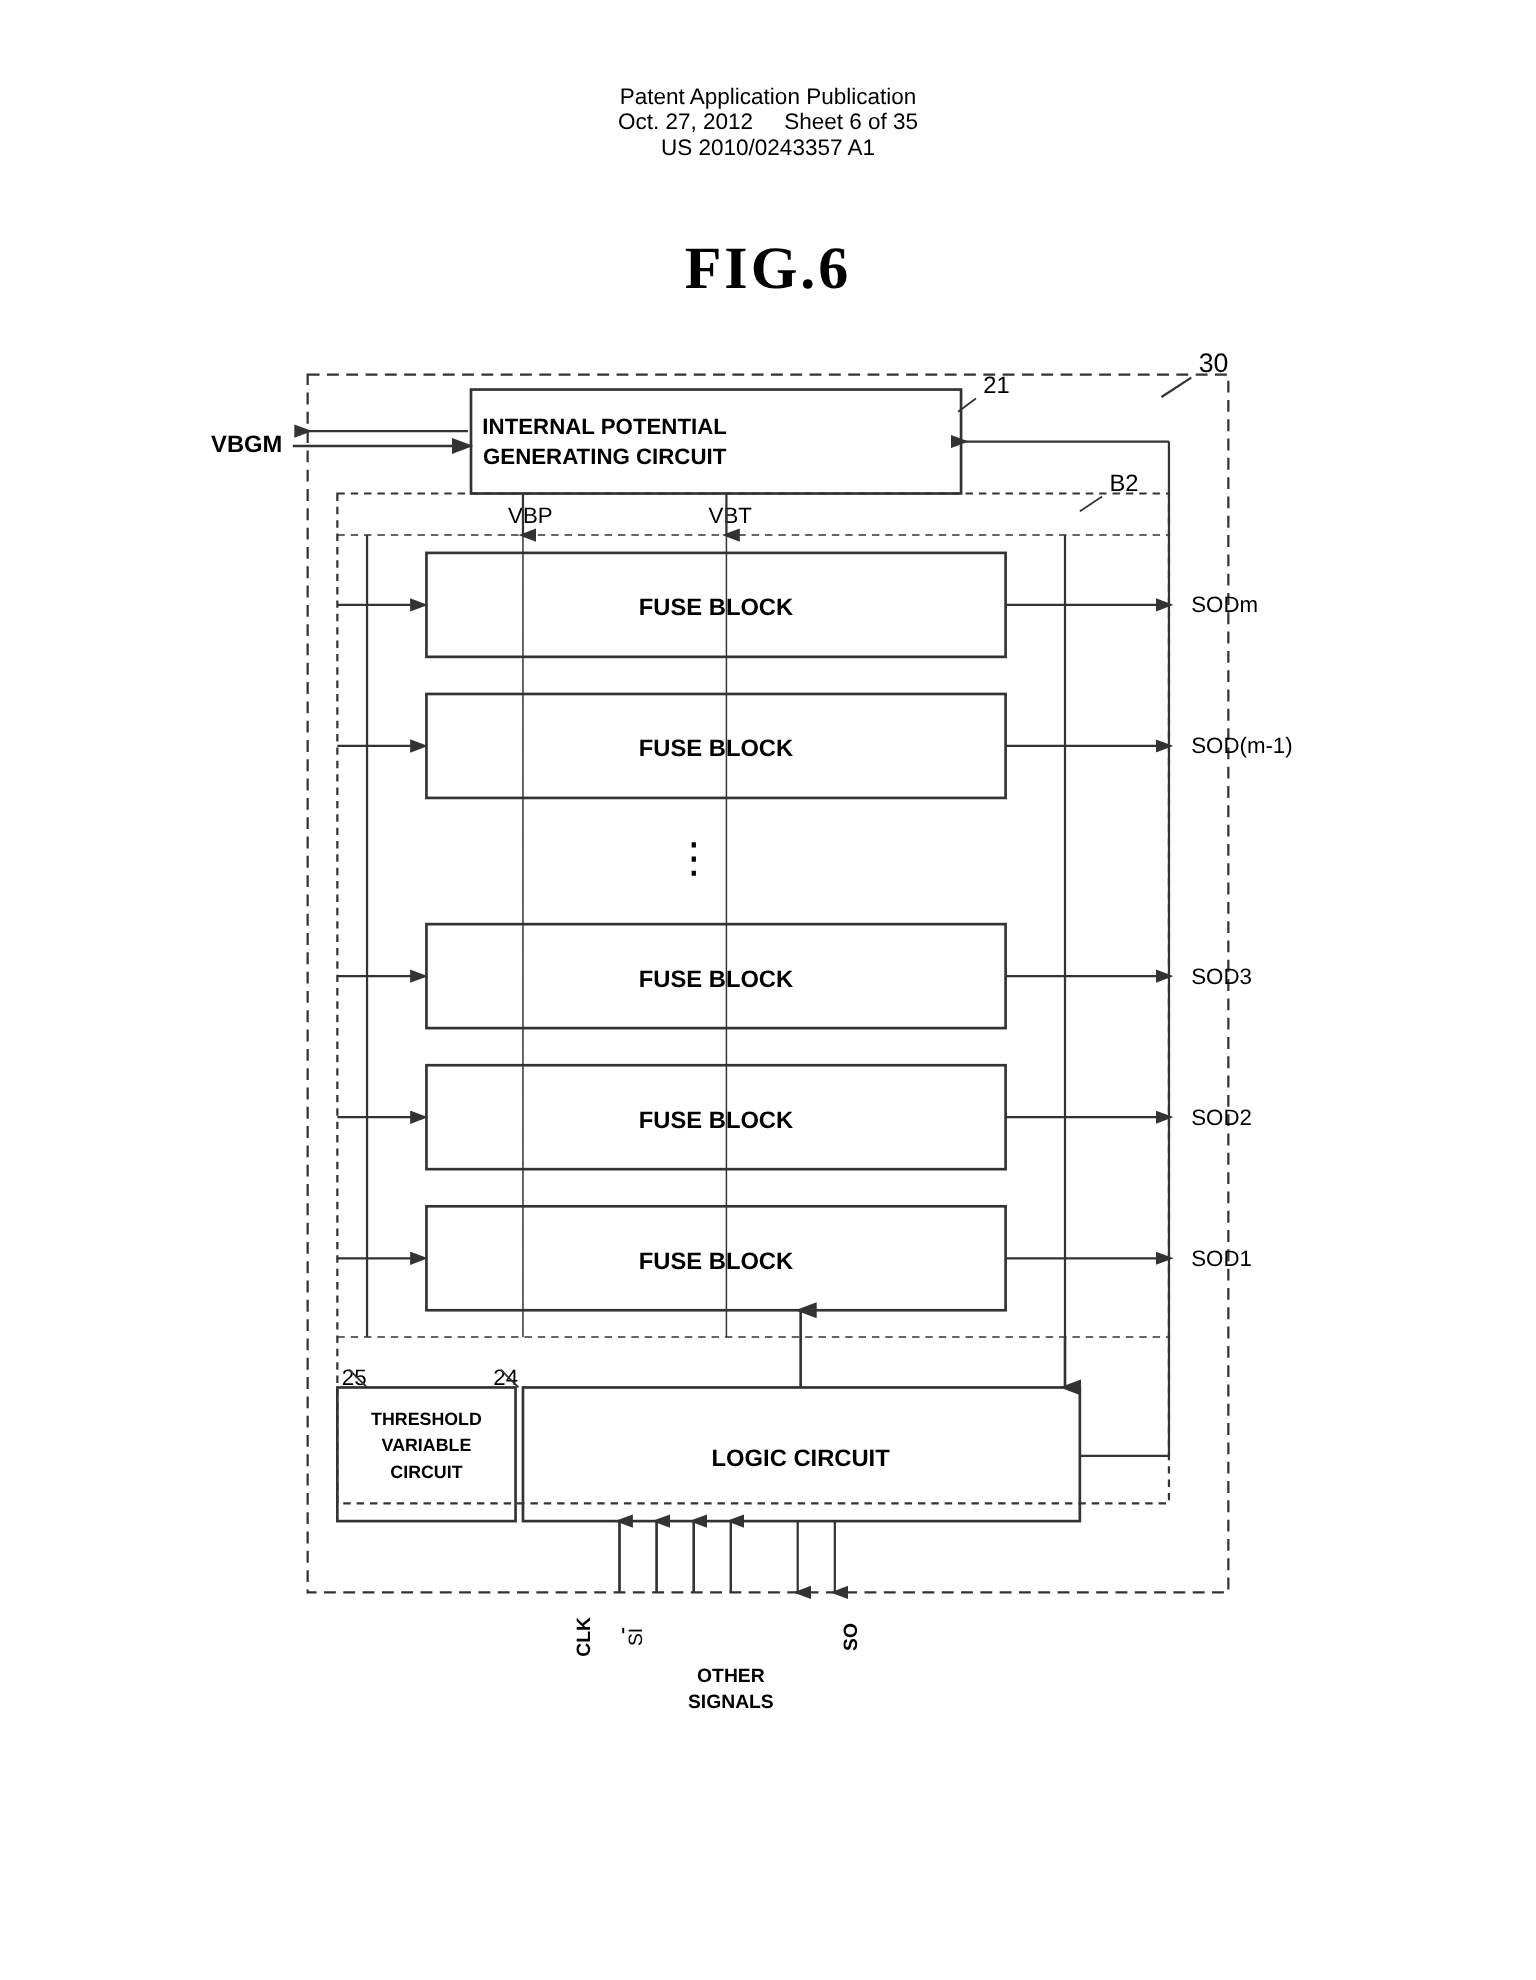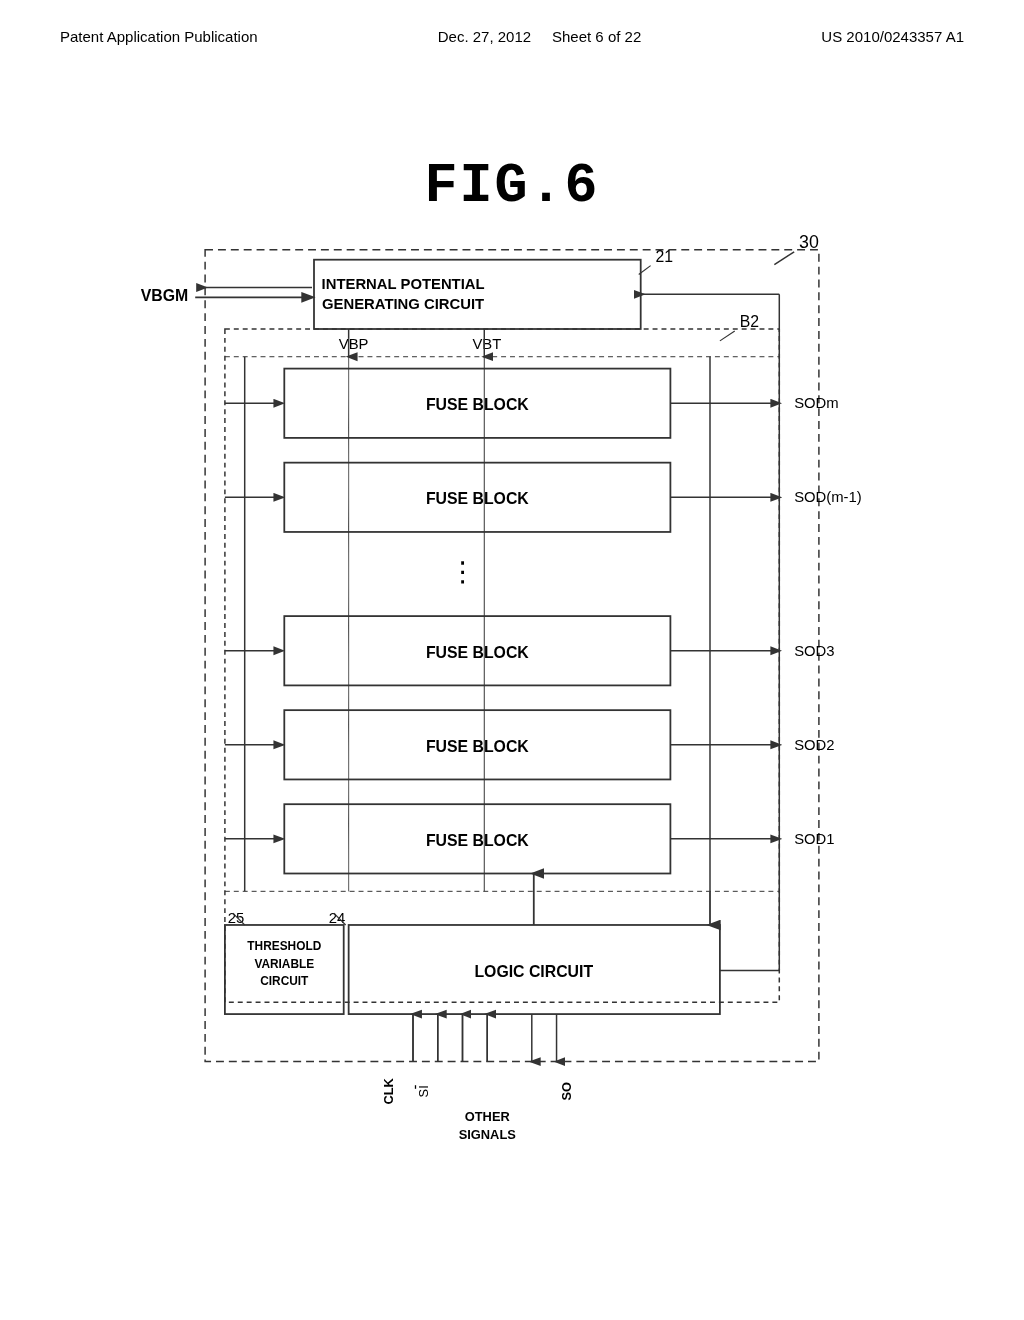--- a/index.html
+++ b/index.html
@@ -12,38 +12,39 @@
       overflow: hidden;
     }
     .page {
       width: 1024px;
       height: 1320px;
       position: relative;
       background: #fff;
     }
     .header {
       position: absolute;
-      top: 28px;
+      top: 56px;
       left: 0;
       right: 0;
       display: flex;
       justify-content: space-between;
       align-items: center;
       padding: 0 60px;
       font-size: 15px;
       font-family: Arial, sans-serif;
+      flex-direction: column;
     }
     .fig-title {
       position: absolute;
       top: 155px;
       left: 50%;
       transform: translateX(-50%);
-      font-size: 55px;
+      font-size: 40px;
       font-weight: bold;
-      font-family: Liberation Mono, monospace;
+      font-family: Liberation Serif, serif;
       letter-spacing: 2px;
     }
     .diagram-container {
       position: absolute;
       top: 230px;
       left: 60px;
       right: 60px;
       bottom: 100px;
     }
     svg.main-diagram {
@@ -52,23 +53,23 @@
     }
   </style>
 </head>
 <body>
 
 <div class="page">
 
   <div class="header">
     <span>Patent Application Publication</span>
     <span>
-      <span>Dec. 27, 2012</span>
+      <span>Oct. 27, 2012</span>
       &nbsp;&nbsp;&nbsp;
-      <span>Sheet 6 of 22</span>
+      <span>Sheet 6 of 35</span>
     </span>
     <span>US 2010/0243357 A1</span>
   </div>
 
   <div class="fig-title">FIG.6</div>
 
   <div class="diagram-container">
     <svg class="main-diagram" viewBox="0 0 860 1000" xmlns="http://www.w3.org/2000/svg">
 
       <rect x="120" y="20" width="620" height="820" fill="none" stroke="#333" stroke-width="1.5" stroke-dasharray="8,5"></rect>

